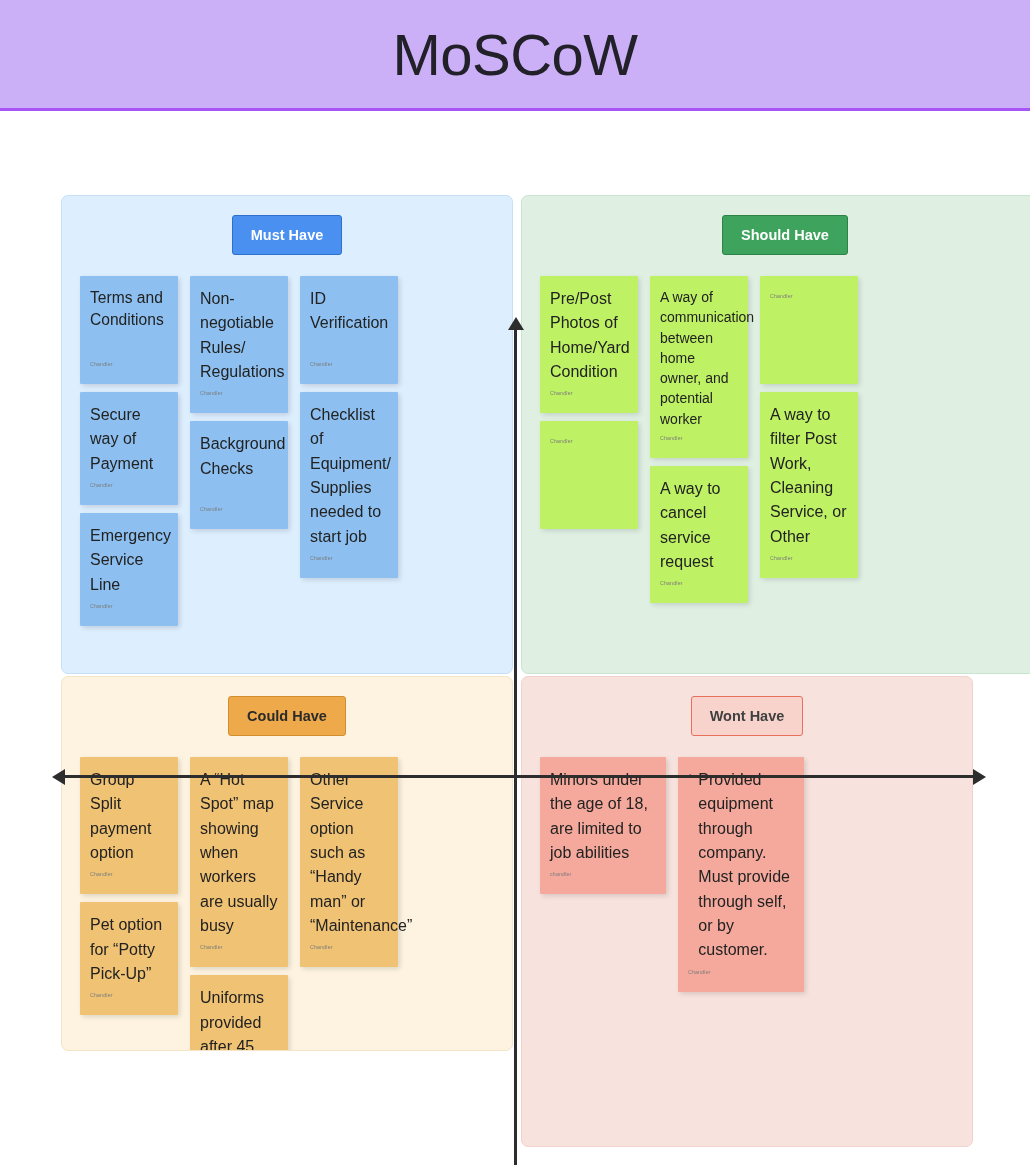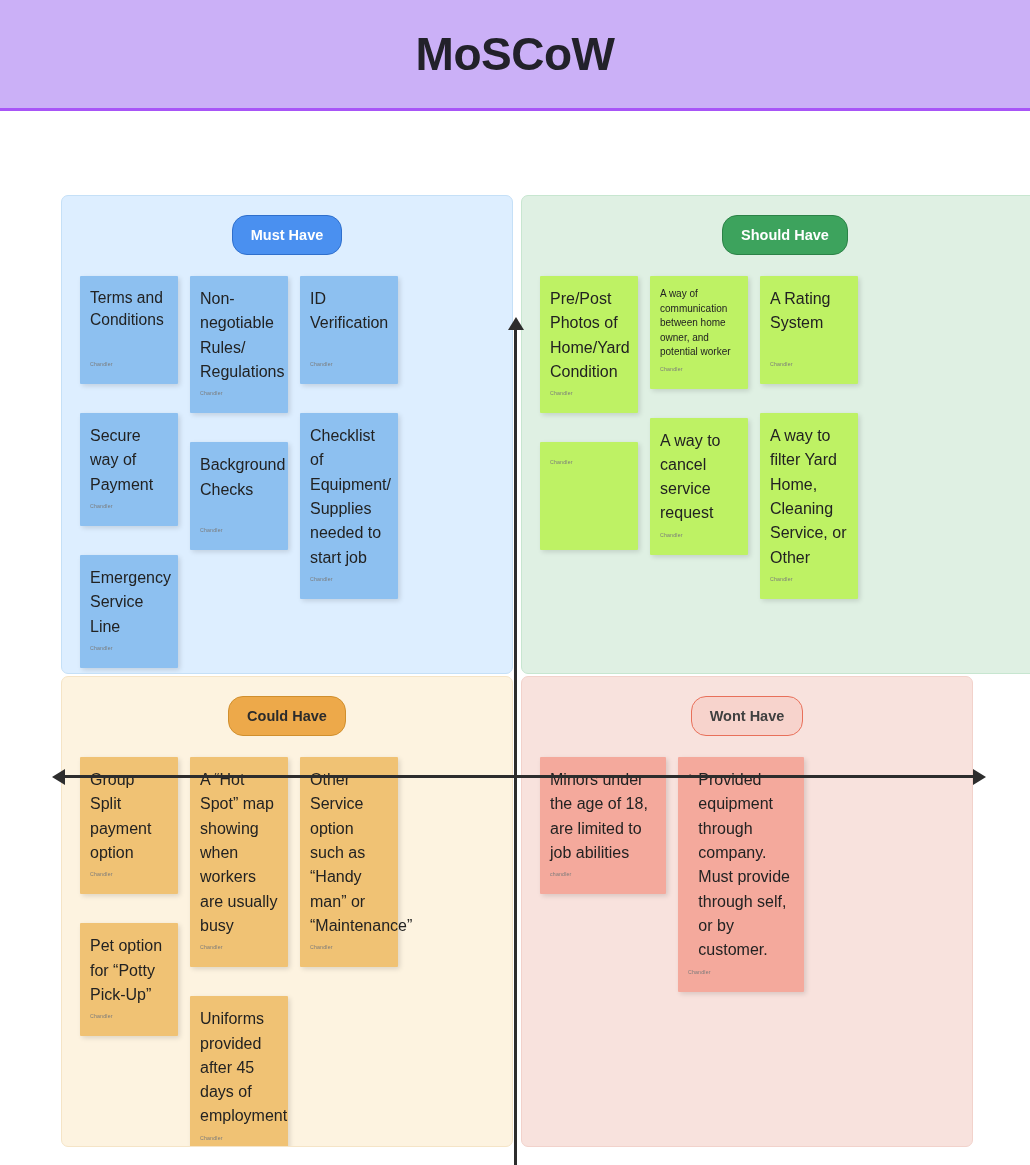--- a/index.html
+++ b/index.html
@@ -15,59 +15,59 @@
   .header {
     width: 1030px;
     height: 111px;
     background: #cbb0f7;
     border-bottom: 3px solid #a855f7;
     display: flex;
     align-items: center;
     justify-content: center;
   }
   .header-title {
-    font-size: 46px;
-    font-weight: bold;
+    font-size: 58px;
+    font-weight: normal;
     color: #22212a;
     letter-spacing: -0.5px;
   }
 
   
   .board {
     position: relative;
     width: 1030px;
     height: 1054px;
   }
 
   .quadrant {
     position: absolute;
     border-radius: 7px;
     overflow: hidden;
   }
   .q-must   { left: 61px;  top: 84px;  width: 452px; height: 479px;
               background: #ddeeff; border: 1px solid #c5e0f7; }
   .q-should { left: 521px; top: 84px;  width: 528px; height: 479px;
               background: #dff0e3; border: 1px solid #c7e6d0; }
-  .q-could  { left: 61px;  top: 565px; width: 452px; height: 471px;
+  .q-could  { left: 61px;  top: 565px; width: 452px; height: 375px;
               background: #fdf3e0; border: 1px solid #f5e4c6; }
   .q-wont   { left: 521px; top: 565px; width: 452px; height: 471px;
               background: #f8e2dd; border: 1px solid #f2d2cb; }
 
   .q-header-row {
     display: flex;
     justify-content: center;
     padding-top: 19px;
   }
   .q-badge {
     min-width: 107px;
     padding: 11px 18px;
     text-align: center;
     font-size: 14.5px;
     font-weight: bold;
-    border-radius: 15px;
+    border-radius: 3px;
   }
   .badge-must {
     background: #4a90f0; border: 1px solid #2f6fcc; color: #ffffff;
   }
   .badge-should {
     background: #3da35d; border: 1px solid #2c8247; color: #ffffff;
   }
   .badge-could {
     background: #eda94a; border: 1px solid #d08f2e; color: #2b2b2b;
   }
@@ -82,41 +82,41 @@
     margin-top: 21px;
   }
   .notes-cols {
     display: flex;
     gap: 12px;
     padding-left: 18px;
   }
   .notes-col {
     display: flex;
     flex-direction: column;
-    gap: 29px;
+    gap: 8px;
     width: 98px;
   }
   .note {
     position: relative;
     width: 98px;
     min-height: 108px;
     padding: 11px 10px 17px 10px;
     border-radius: 1px;
     box-shadow: 2px 2px 5px rgba(0,0,0,0.13);
     display: flex;
     flex-direction: column;
   }
   .note-text {
     font-size: 16px;
     line-height: 1.52;
     color: #222222;
     flex: 1 1 auto;
     white-space: pre-line;
   }
-  .note-text.small  { font-size: 10px;  line-height: 1.45; }
+  .note-text.small  { font-size: 14px;  line-height: 1.45; }
   .note-text.large  { font-size: 15.6px; line-height: 1.42; }
   .note-author {
     font-size: 5.2px;
     color: #7b7b7b;
     margin-top: 6px;
     letter-spacing: 0.2px;
   }
   .note-bullet {
     display: flex;
     gap: 6px;
@@ -235,25 +235,24 @@
             <div class="note-text small">A way of communication between home owner, and potential worker</div>
             <div class="note-author">Chandler</div>
           </div>
           <div class="note c-green">
             <div class="note-text">A way to cancel service request</div>
             <div class="note-author">Chandler</div>
           </div>
         </div>
         <div class="notes-col">
           <div class="note c-green">
-            <div class="note-text">A Rating System</div>
-            <div class="note-author">Chandler</div>
-          </div>
-          <div class="note c-green">
-            <div class="note-text">A way to filter Yard Home, Cleaning Service, or Other</div>
+            <div class="note-author">Chandler</div>
+          </div>
+          <div class="note c-green">
+            <div class="note-text">A way to filter Post Work, Cleaning Service, or Other</div>
             <div class="note-author">Chandler</div>
           </div>
         </div>
       </div>
     </div>
   </div>
 
   <div class="quadrant q-could">
     <div class="q-header-row">
       <div class="q-badge badge-could">Could Have</div>

